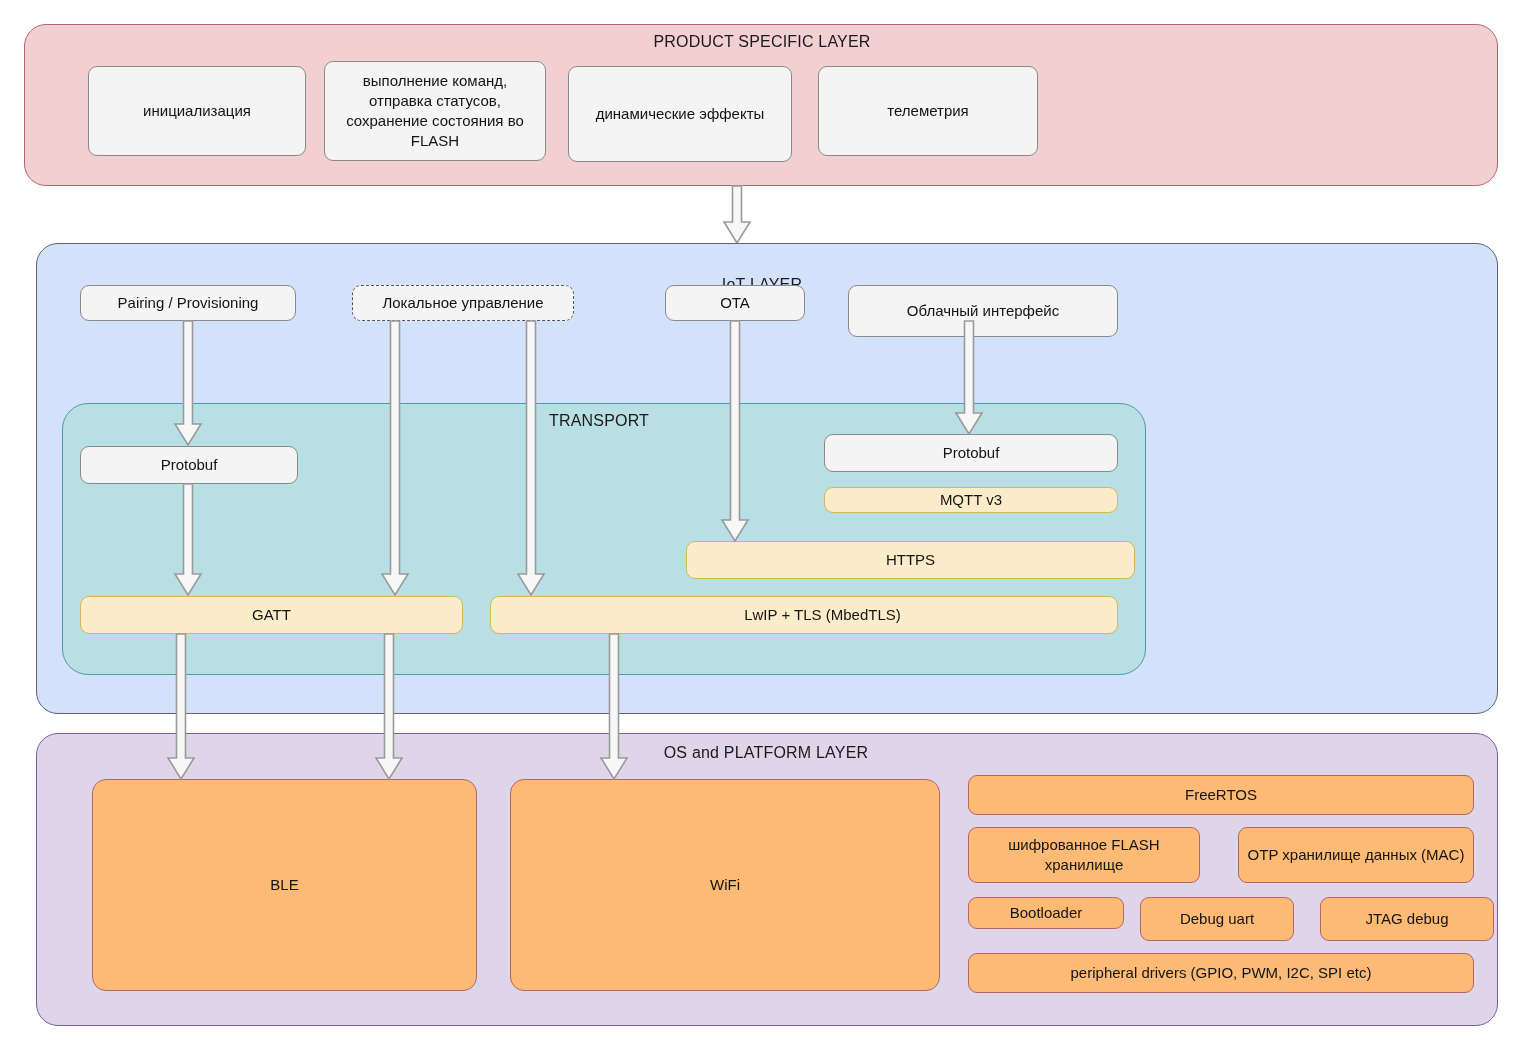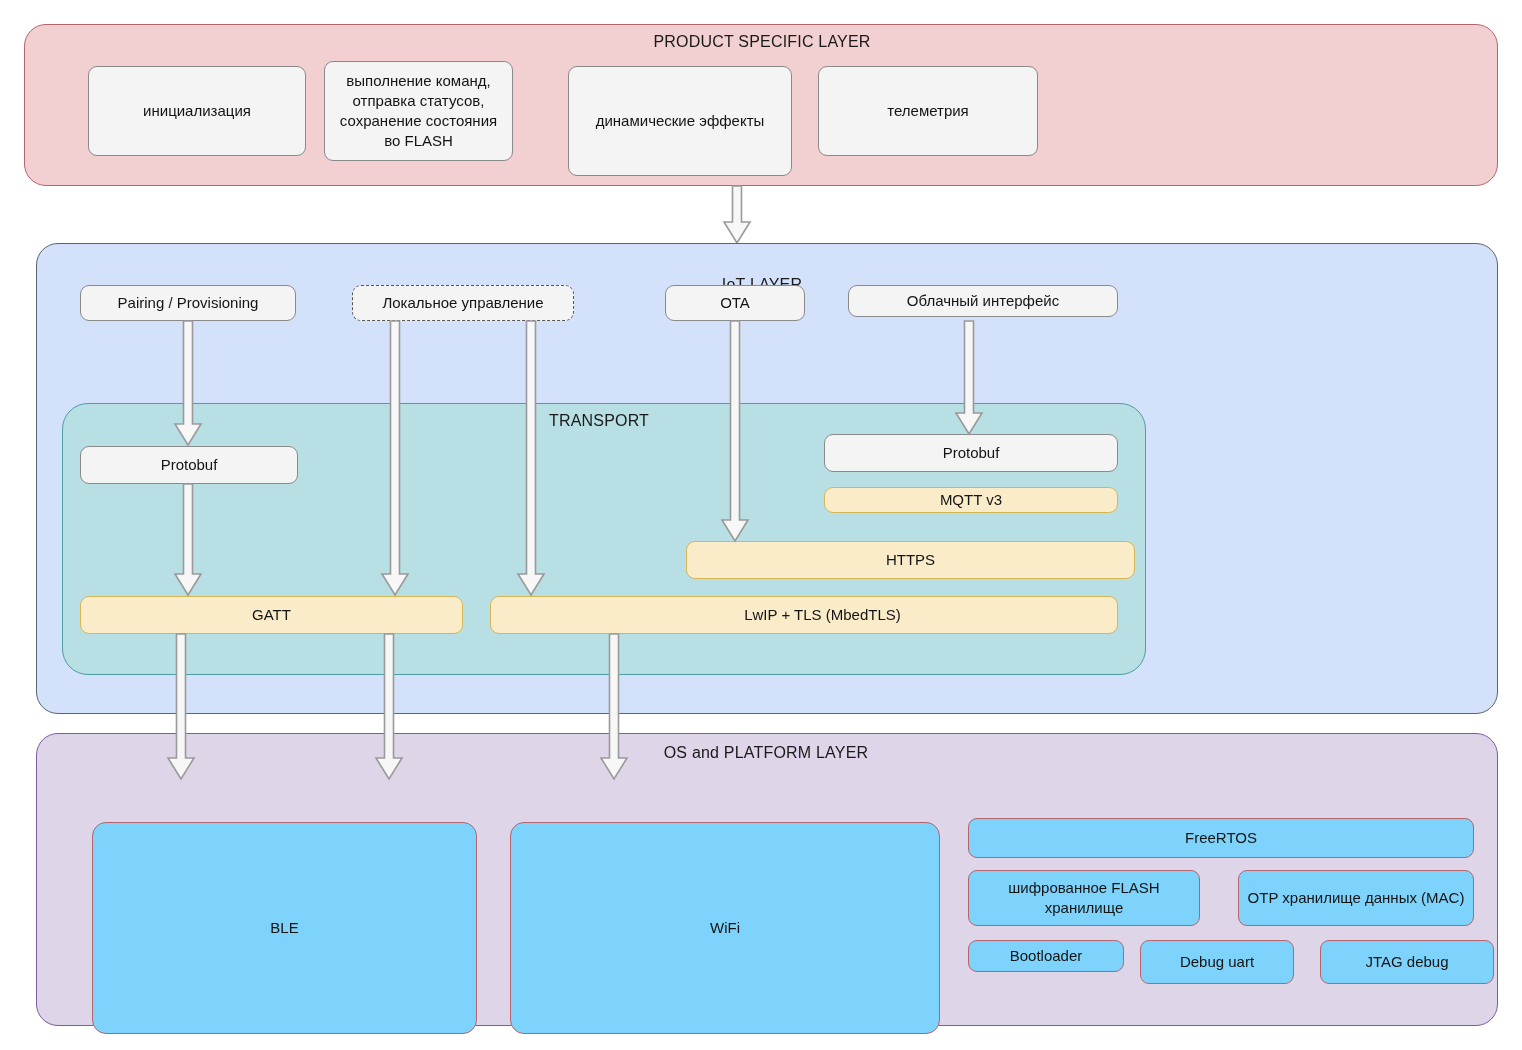--- a/index.html
+++ b/index.html
@@ -78,23 +78,22 @@
   }
   .node-grey-dashed {
     background: #f4f4f4;
     border: 1.6px dashed #555555;
   }
   .node-yellow {
     background: #faecc8;
     border: 1.5px solid #d6b656;
   }
   .node-pink {
-    background: #7dd3fc;
+    background: #fdba74;
     border: 1.5px solid #b5656b;
-    margin-top: 43px;
   }
 
   
   .arrow {
     position: absolute;
     overflow: visible;
   }
   .arrow svg { display: block; overflow: visible; }
   .arrow path {
     fill: #f7f7f7;
@@ -106,42 +105,42 @@
 </head>
 <body>
 
 <div id="canvas">
 
   <div class="layer" id="product-layer"></div>
   <div class="layer-title" style="left:762px; top:33px;">PRODUCT SPECIFIC LAYER</div>
 
   <div class="node node-grey" style="left:88px; top:66px; width:218px; height:90px;">инициализация</div>
 
-  <div class="node node-grey" style="left:324px; top:61px; width:189px; height:100px;">выполнение команд, отправка статусов, сохранение состояния во FLASH</div>
-
-  <div class="node node-grey" style="left:568px; top:66px; width:224px; height:110px;">динамические эффекты</div>
+  <div class="node node-grey" style="left:324px; top:61px; width:222px; height:100px;">выполнение команд, отправка статусов, сохранение состояния во FLASH</div>
+
+  <div class="node node-grey" style="left:568px; top:66px; width:224px; height:96px;">динамические эффекты</div>
 
   <div class="node node-grey" style="left:818px; top:66px; width:220px; height:90px;">телеметрия</div>
 
   <div class="arrow" style="left:723px; top:186px; width:28px; height:58px;">
     <svg width="28" height="58" viewBox="0 0 28 58">
       <path d="M9.5 0 L18.5 0 L18.5 36 L27 36 L14 57 L1 36 L9.5 36 Z"></path>
     </svg>
   </div>
 
   <div class="layer" id="iot-layer"></div>
   <div class="layer-title" style="left:762px; top:252px;margin-top:24px;">IoT LAYER</div>
 
   <div class="node node-grey" style="left:80px; top:285px; width:216px; height:36px;">Pairing / Provisioning</div>
 
   <div class="node node-grey-dashed" style="left:352px; top:285px; width:222px; height:36px;">Локальное управление</div>
 
   <div class="node node-grey" style="left:665px; top:285px; width:140px; height:36px;">OTA</div>
 
-  <div class="node node-grey" style="left:848px; top:285px; width:270px; height:32px;">Облачный интерфейс</div>
+  <div class="node node-grey" style="left:848px; top:285px; width:270px; height:52px;">Облачный интерфейс</div>
 
   <div id="transport-layer"></div>
   <div class="layer-title" style="left:599px; top:412px;">TRANSPORT</div>
 
   <div class="node node-grey" style="left:80px; top:446px; width:218px; height:38px;">Protobuf</div>
 
   <div class="node node-grey" style="left:824px; top:434px; width:294px; height:38px;">Protobuf</div>
 
   <div class="node node-yellow" style="left:824px; top:487px; width:294px; height:26px;">MQTT v3</div>
 
@@ -199,20 +198,21 @@
   <div class="node node-pink" style="left:968px; top:827px; width:232px; height:56px;">шифрованное FLASH хранилище</div>
 
   <div class="node node-pink" style="left:1238px; top:827px; width:236px; height:56px;">OTP хранилище данных (MAC)</div>
 
   <div class="node node-pink" style="left:968px; top:897px; width:156px; height:32px;">Bootloader</div>
 
   <div class="node node-pink" style="left:1140px; top:897px; width:154px; height:44px;">Debug uart</div>
 
   <div class="node node-pink" style="left:1320px; top:897px; width:174px; height:44px;">JTAG debug</div>
 
+  <div class="node node-pink" style="left:968px; top:953px; width:506px; height:40px;">peripheral drivers (GPIO, PWM, I2C, SPI etc)</div>
 
   <div class="arrow" style="left:167px; top:634px; width:28px; height:146px;">
     <svg width="28" height="146" viewBox="0 0 28 146">
       <path d="M9.5 0 L18.5 0 L18.5 124 L27 124 L14 145 L1 124 L9.5 124 Z"></path>
     </svg>
   </div>
 
   <div class="arrow" style="left:375px; top:634px; width:28px; height:146px;">
     <svg width="28" height="146" viewBox="0 0 28 146">
       <path d="M9.5 0 L18.5 0 L18.5 124 L27 124 L14 145 L1 124 L9.5 124 Z"></path>

